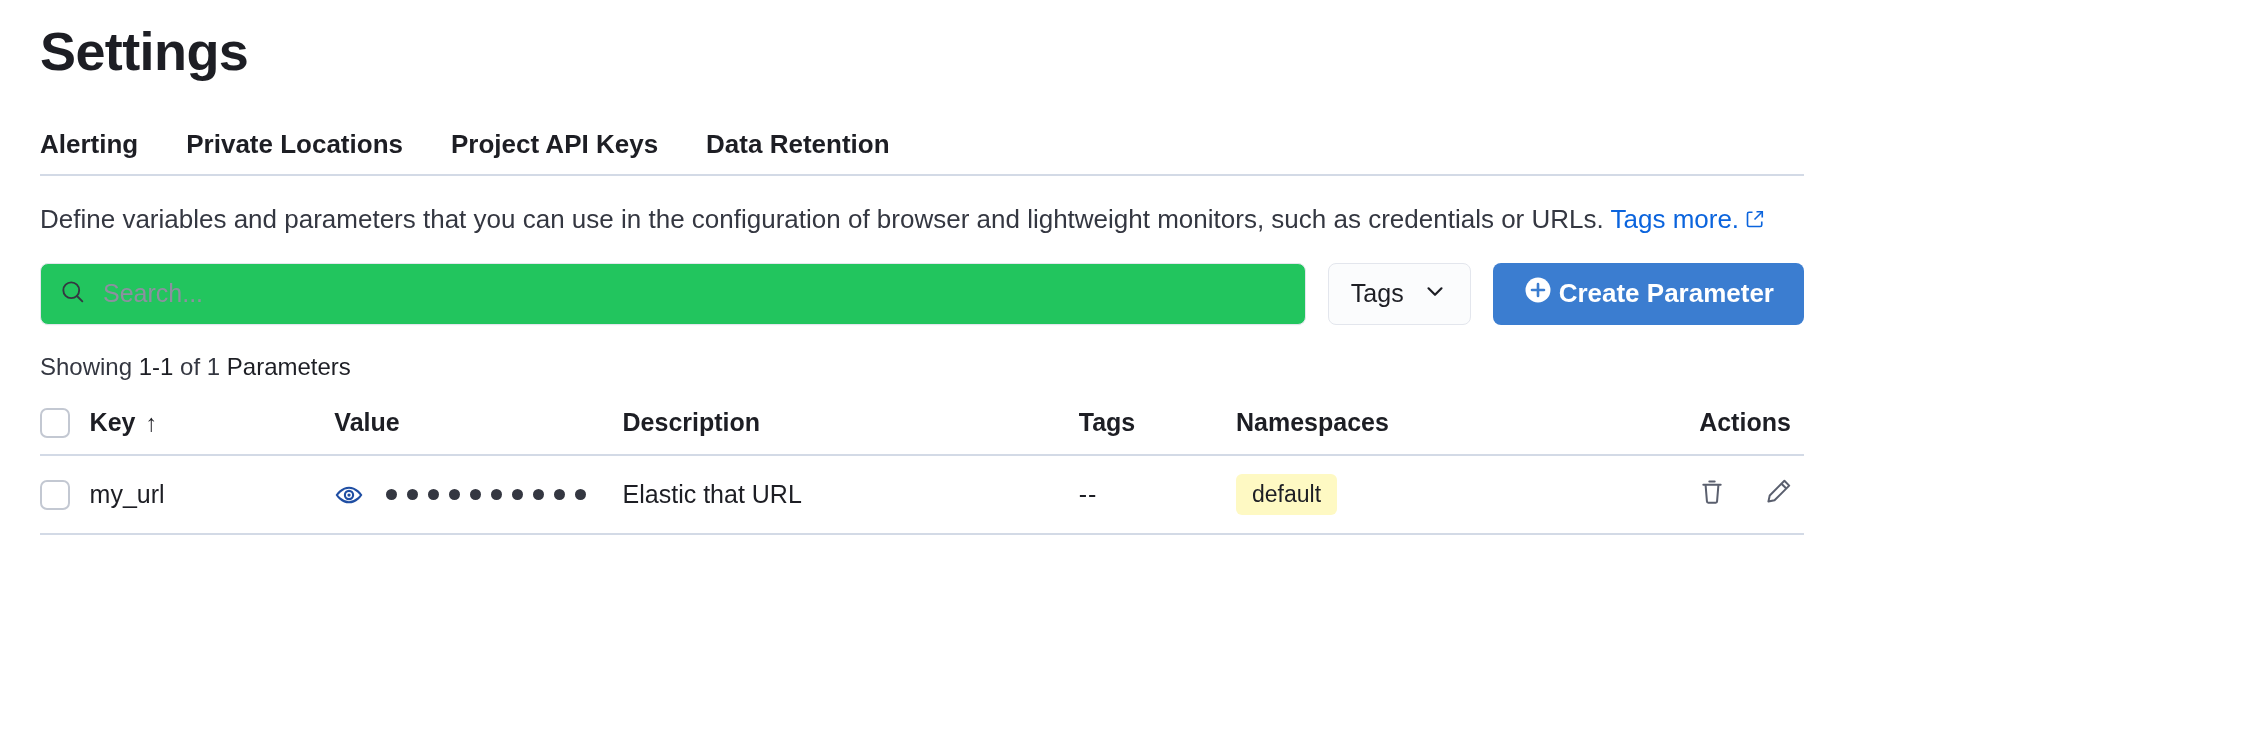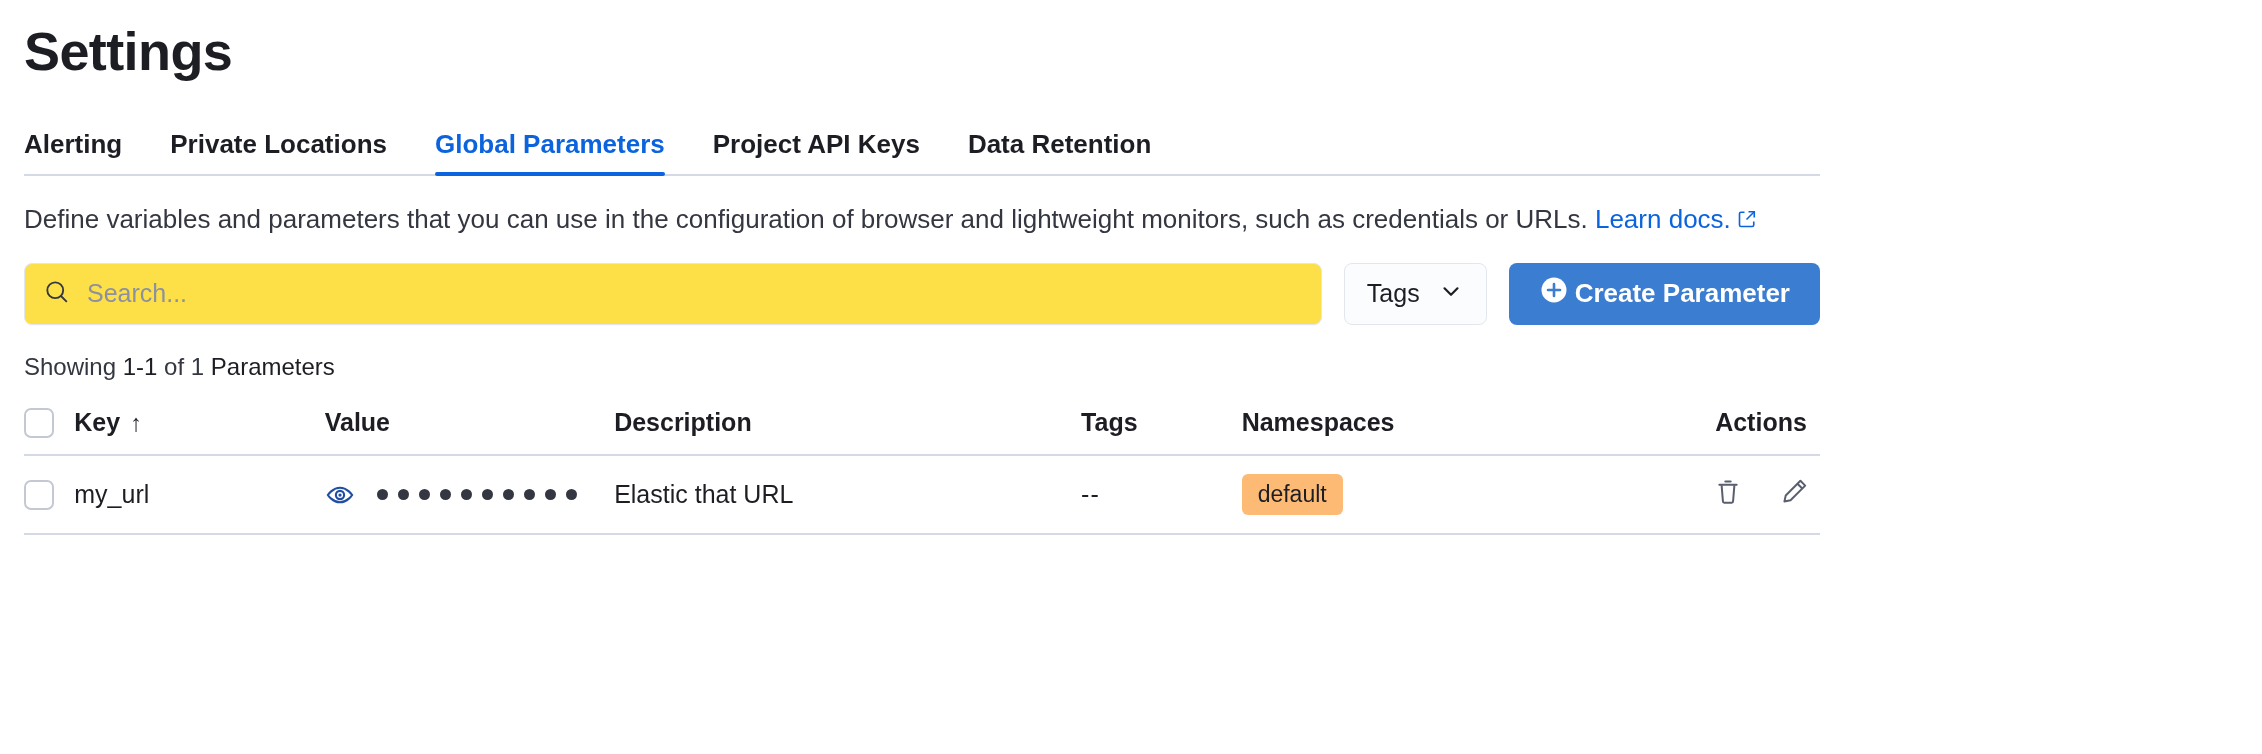--- a/index.html
+++ b/index.html
@@ -3,21 +3,21 @@
 <meta charset="utf-8">
 <style>
   * { box-sizing: border-box; margin: 0; padding: 0; }
   html, body {
     width: 2262px; height: 754px;
     background: #ffffff;
     font-family: "Liberation Sans", sans-serif;
     color: #1a1c21;
     overflow: hidden;
   }
-  .page { padding: 0 24px; width: 1844px; }
+  .page { padding: 0 40px; width: 1844px; }
 
   
   .page-title {
     font-size: 54px;
     font-weight: 700;
     letter-spacing: -0.6px;
     color: #1d1e24;
     padding-top: 20px;
     line-height: 1.18;
   }
@@ -70,21 +70,21 @@
     display: flex;
     align-items: center;
     margin-top: 26px;
     gap: 22px;
   }
   .search-box {
     flex: 1 1 auto;
     height: 62px;
     border: 1px solid #e3e6ed;
     border-radius: 8px;
-    background: #fde047;
+    background: #22c55e;
     display: flex;
     align-items: center;
     padding: 0 18px;
     gap: 16px;
     box-shadow: 0 1px 0 rgba(16,24,40,0.02);
   }
   .search-box input {
     border: none;
     outline: none;
     background: transparent;
@@ -172,46 +172,45 @@
     vertical-align: middle;
   }
   .sort-arrow { margin-left: 10px; font-size: 24px; font-weight: 400; }
 
   .value-cell { display: flex; align-items: center; gap: 22px; }
   .dots { display: flex; gap: 10px; align-items: center; }
   .dot { width: 11px; height: 11px; border-radius: 50%; background: #343741; }
 
   .badge {
     display: inline-block;
-    background: #fdba74;
+    background: #fef9c3;
     color: #1d1e24;
     font-size: 23px;
     padding: 7px 16px;
     border-radius: 6px;
   }
   .dashes { color: #1d1e24; font-size: 25px; letter-spacing: 1px; }
   .actions { display: inline-flex; gap: 34px; align-items: center; justify-content: flex-end; }
   .icon-btn { cursor: pointer; display: inline-flex; }
 </style>
 </head>
 <body>
 
 <div class="page">
 
   <h1 class="page-title">Settings</h1>
 
   <div class="tabs">
     <div class="tab"><span>Alerting</span></div>
     <div class="tab"><span>Private Locations</span></div>
-    <div class="tab active"><span>Global Parameters</span></div>
     <div class="tab"><span>Project API Keys</span></div>
     <div class="tab"><span>Data Retention</span></div>
   </div>
 
-  <div class="description"><span>Define variables and parameters that you can use in the configuration of browser and lightweight monitors, such as credentials or URLs. </span><span class="link">Learn docs.</span><span class="ext-icon"><svg width="20" height="20" viewBox="0 0 16 16" fill="none">
+  <div class="description"><span>Define variables and parameters that you can use in the configuration of browser and lightweight monitors, such as credentials or URLs. </span><span class="link">Tags more.</span><span class="ext-icon"><svg width="20" height="20" viewBox="0 0 16 16" fill="none">
           <path d="M6 2.6H3.2A1.2 1.2 0 0 0 2 3.8v9A1.2 1.2 0 0 0 3.2 14h9a1.2 1.2 0 0 0 1.2-1.2V10" stroke="#0b64dd" stroke-width="1.3" fill="none"></path>
           <path d="M9.2 2.2h4.6v4.6" stroke="#0b64dd" stroke-width="1.3" fill="none"></path>
           <path d="M13.6 2.4L7.6 8.4" stroke="#0b64dd" stroke-width="1.3"></path>
         </svg></span></div>
 
   <div class="controls">
     <div class="search-box">
       <span><svg width="28" height="28" viewBox="0 0 24 24" fill="none">
             <circle cx="10.5" cy="10.5" r="6.8" stroke="#343741" stroke-width="1.6"></circle>
             <path d="M15.4 15.4L20 20" stroke="#343741" stroke-width="1.6" stroke-linecap="round"></path>

